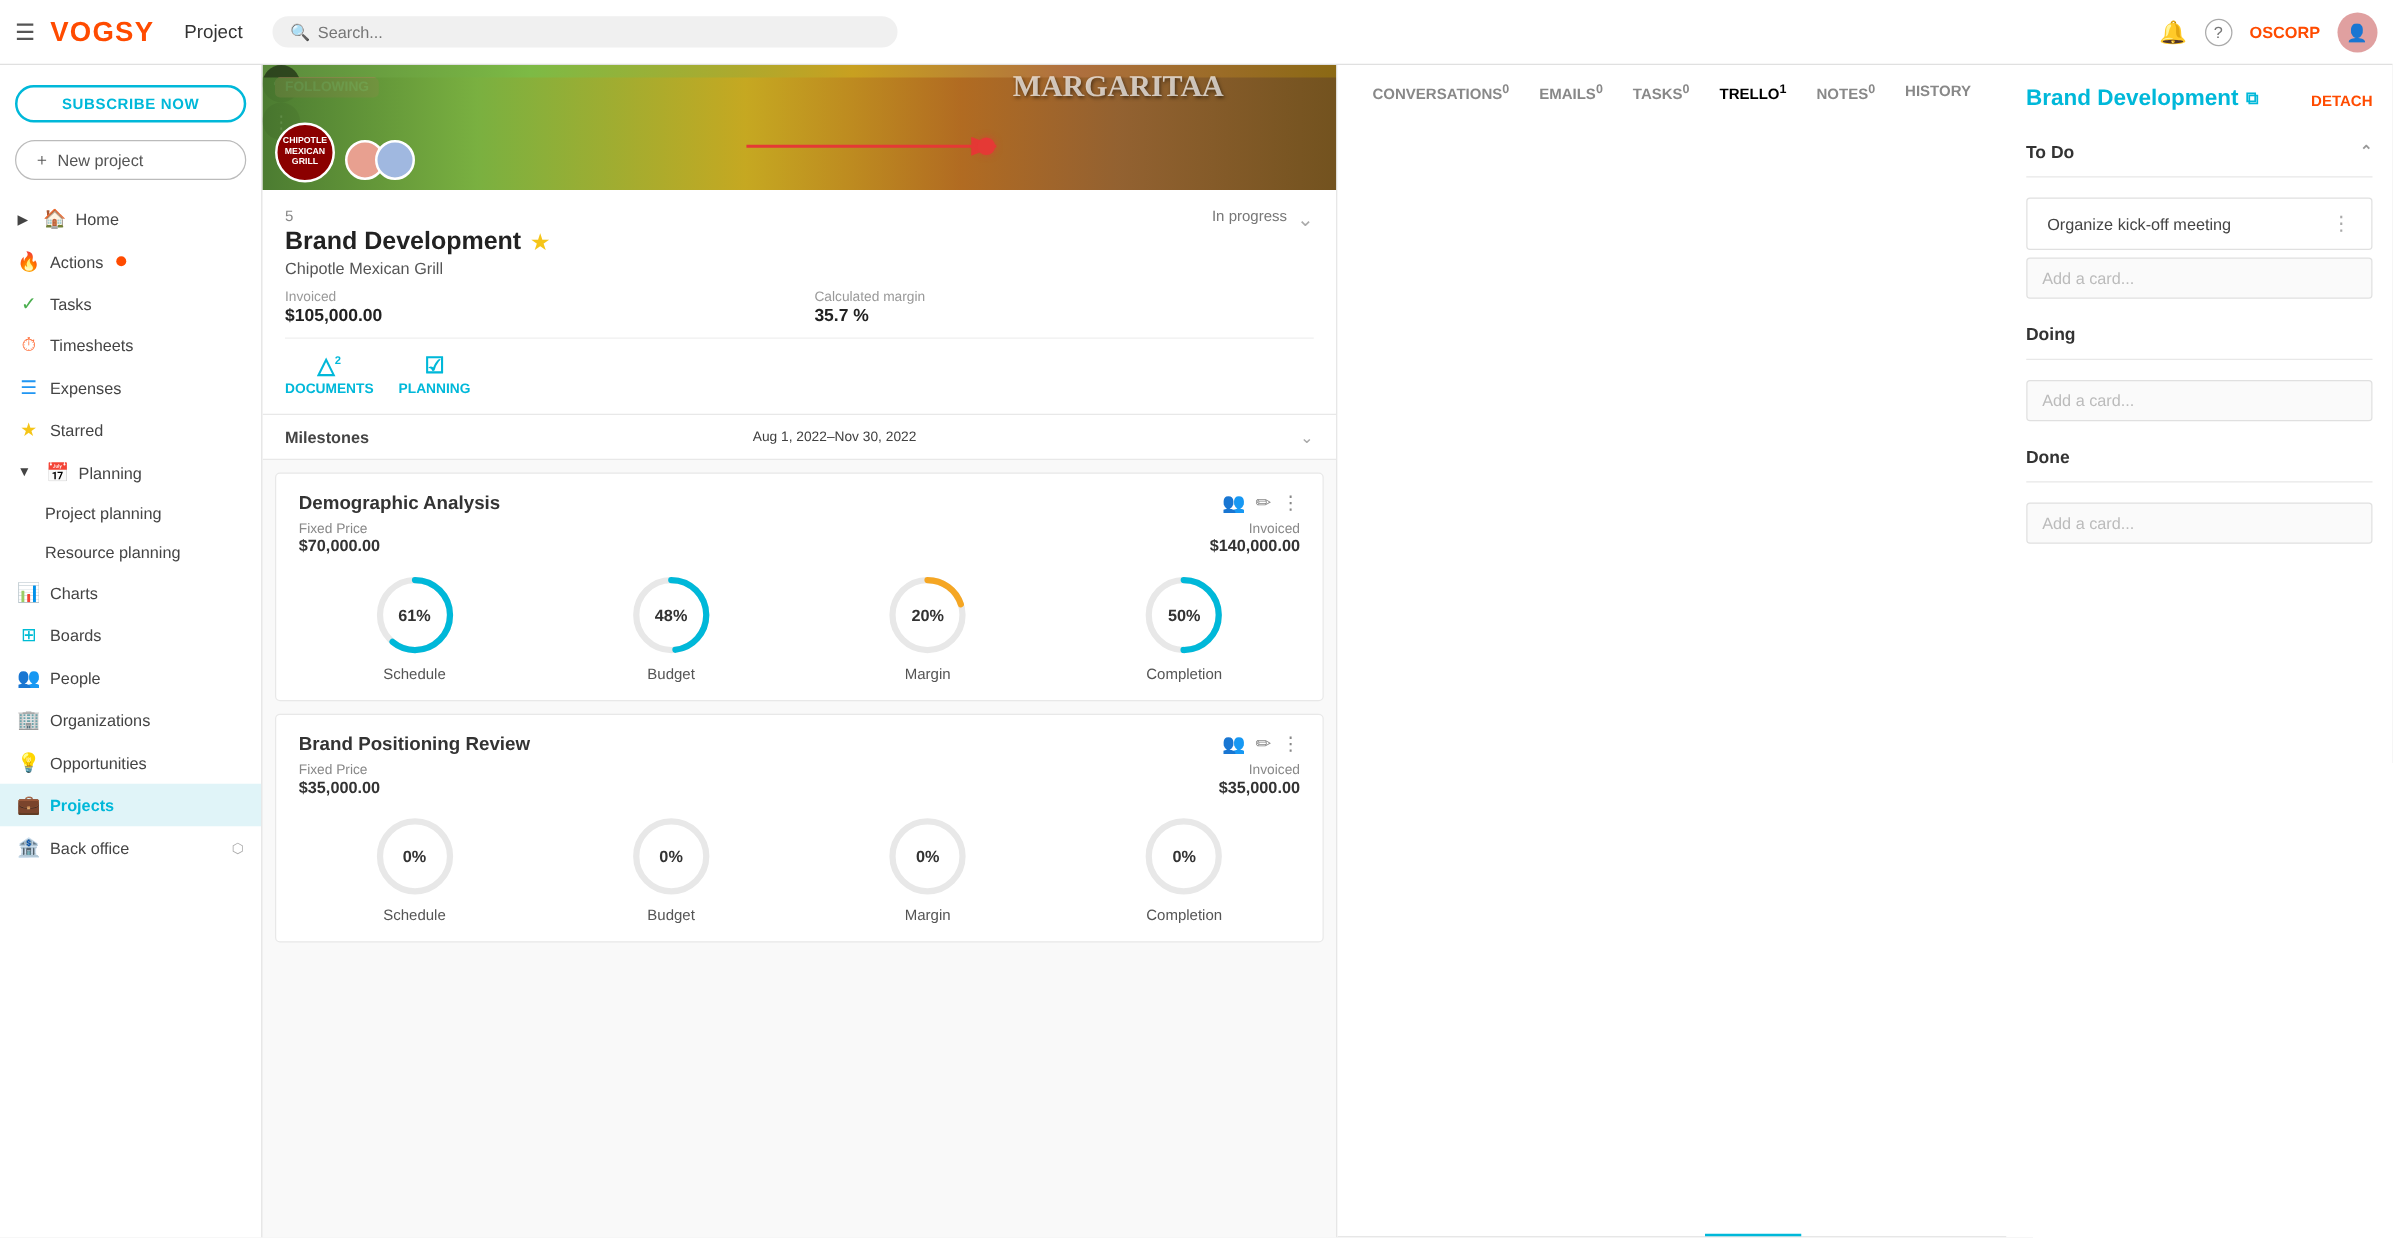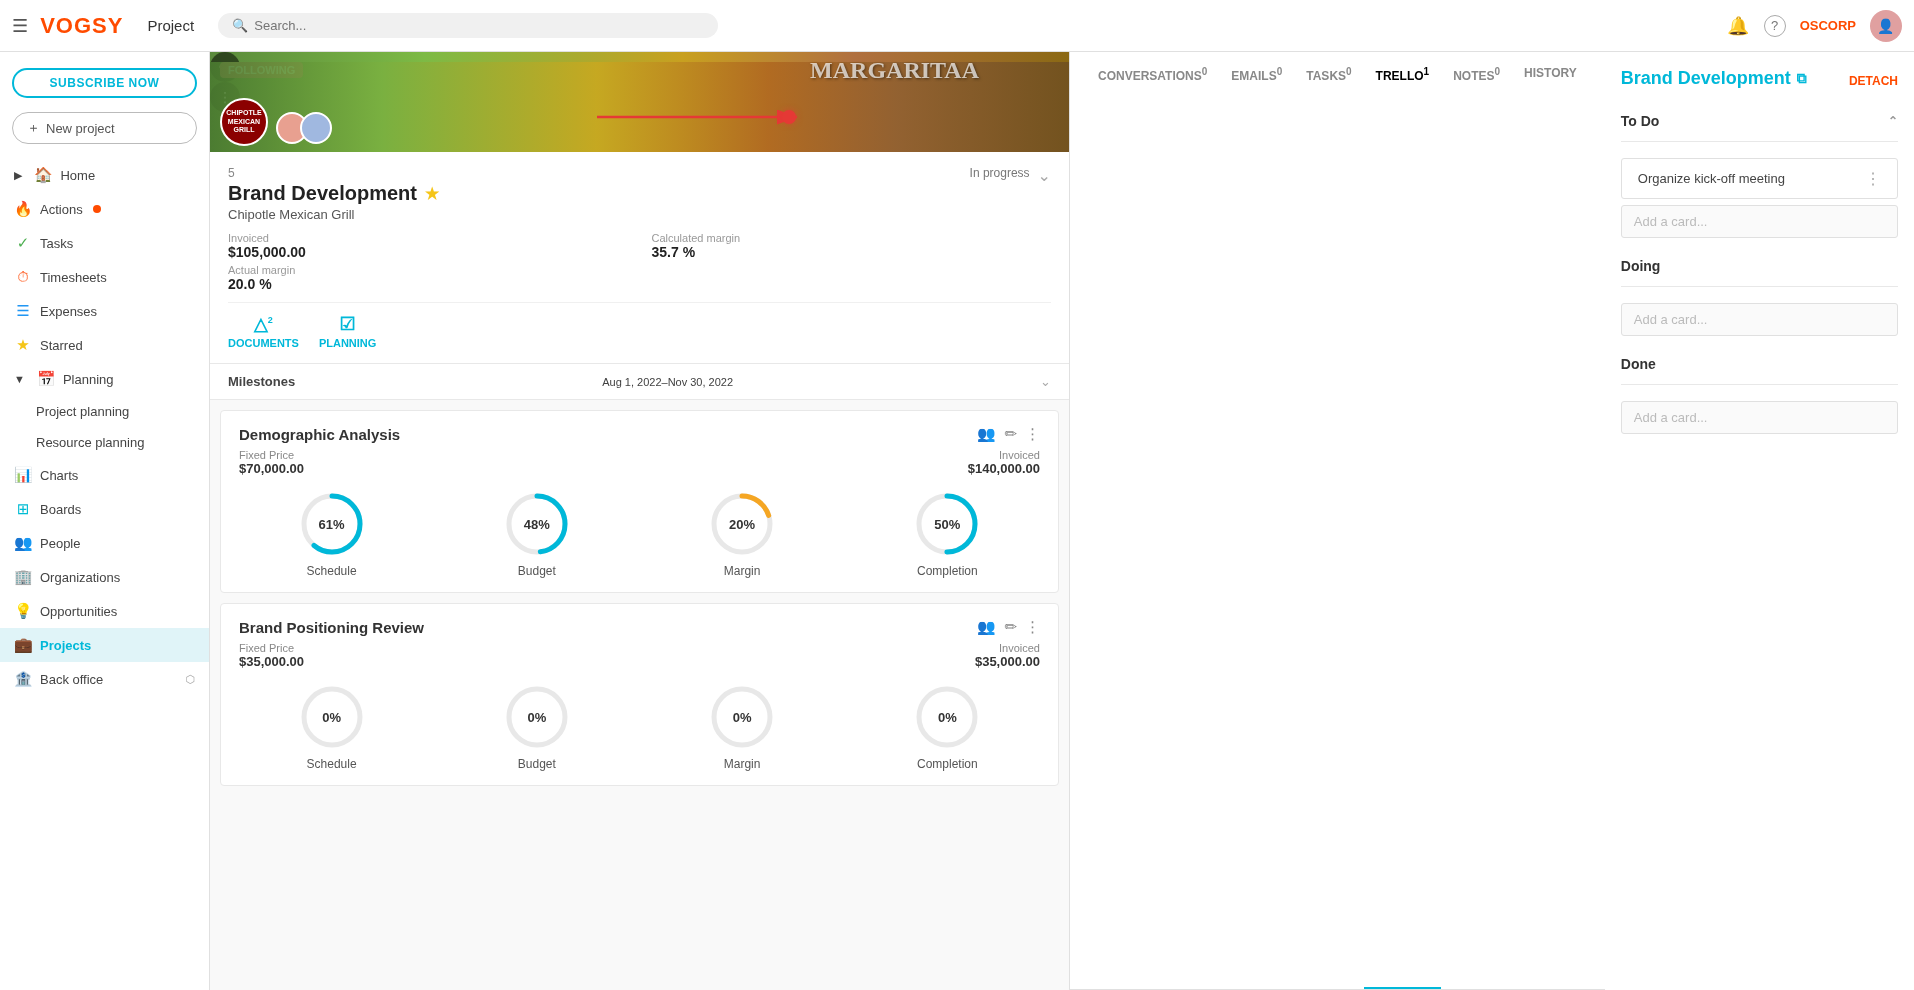--- a/index.html
+++ b/index.html
@@ -296,24 +296,20 @@
 
         <div class="project-metrics">
           <div>
             <div class="metric-label">Invoiced</div>
             <div class="metric-value">$105,000.00</div>
           </div>
           <div>
             <div class="metric-label">Calculated margin</div>
             <div class="metric-value">35.7 %</div>
           </div>
-          <div>
-            <div class="metric-label">Actual margin</div>
-            <div class="metric-value">20.0 %</div>
-          </div>
         </div>
 
         <div class="project-actions">
           <div class="project-action-btn">
             <span style="font-size:18px;color:#00b8d9;position:relative;">
               △<sup style="font-size:9px;color:#00b8d9;">2</sup>
             </span>
             <span>DOCUMENTS</span>
           </div>
           <div class="project-action-btn">

